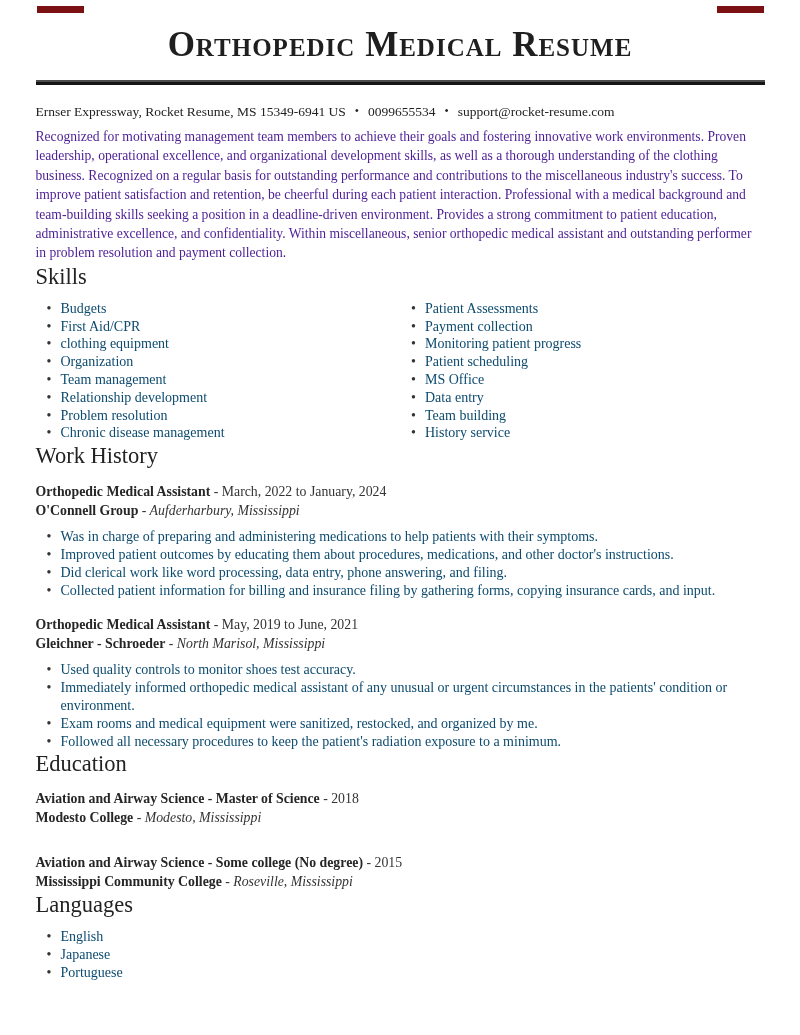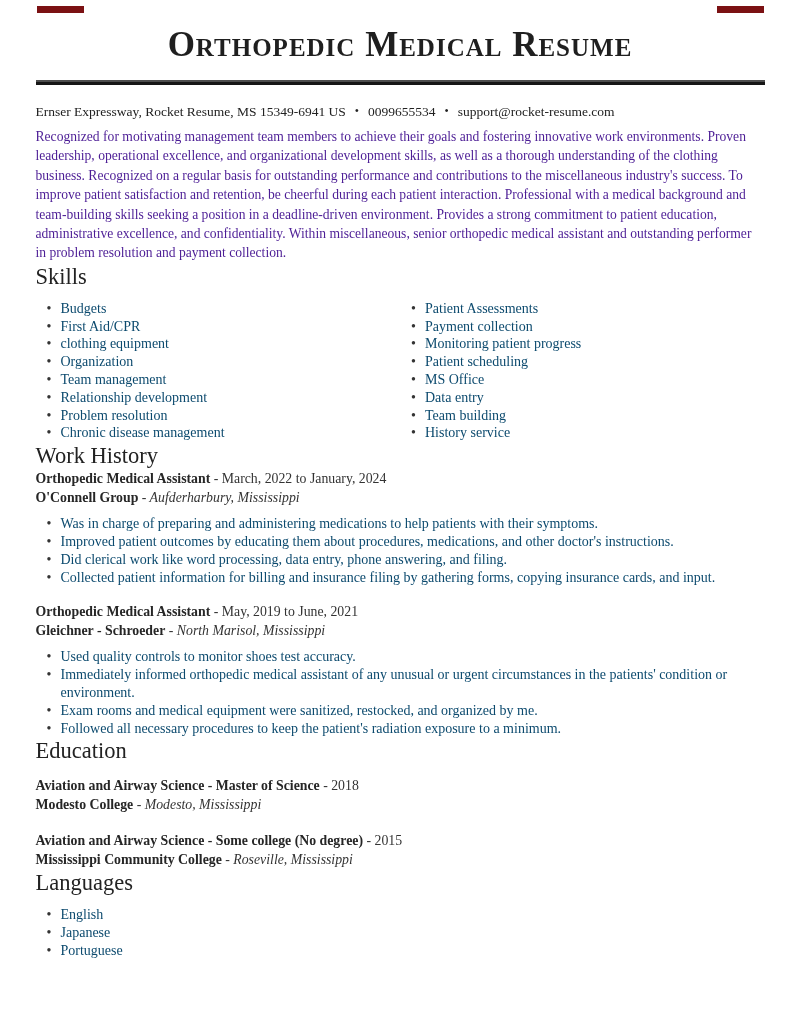--- a/index.html
+++ b/index.html
@@ -92,30 +92,30 @@
   ul.dot-list li::before {
     content: "\2022";
     position: absolute;
     left: 11px;
     top: 0;
     color: #333333;
   }
   .skills-columns { display: flex; }
   .skills-col { width: 50%; }
 
-  .job { margin-top: 0; }
+  .job { margin-top: 13px; }
   .job.second { margin-top: 16px; }
   .entry-line { font-size: 13.8px; line-height: 19px; color: #333333; }
   .b  { font-weight: 700; color: #262626; }
   .bi { font-weight: 700; color: #262626; }
   .i  { font-style: italic; }
   .job ul.dot-list { margin-top: 8px; }
 
   .edu-entry { margin-top: 12px; }
-  .edu-entry.second { margin-top: 17px; }
+  .edu-entry.second { margin-top: 26px; }
 </style>
 </head>
 <body>
 
 <div class="page">
 
   <div class="accent-bar accent-left" style="background: rgb(123, 17, 19);"></div>
   <div class="accent-bar accent-right" style="background: rgb(123, 17, 19);"></div>
 
   <h1 class="doc-title">Orthopedic Medical Resume</h1>

